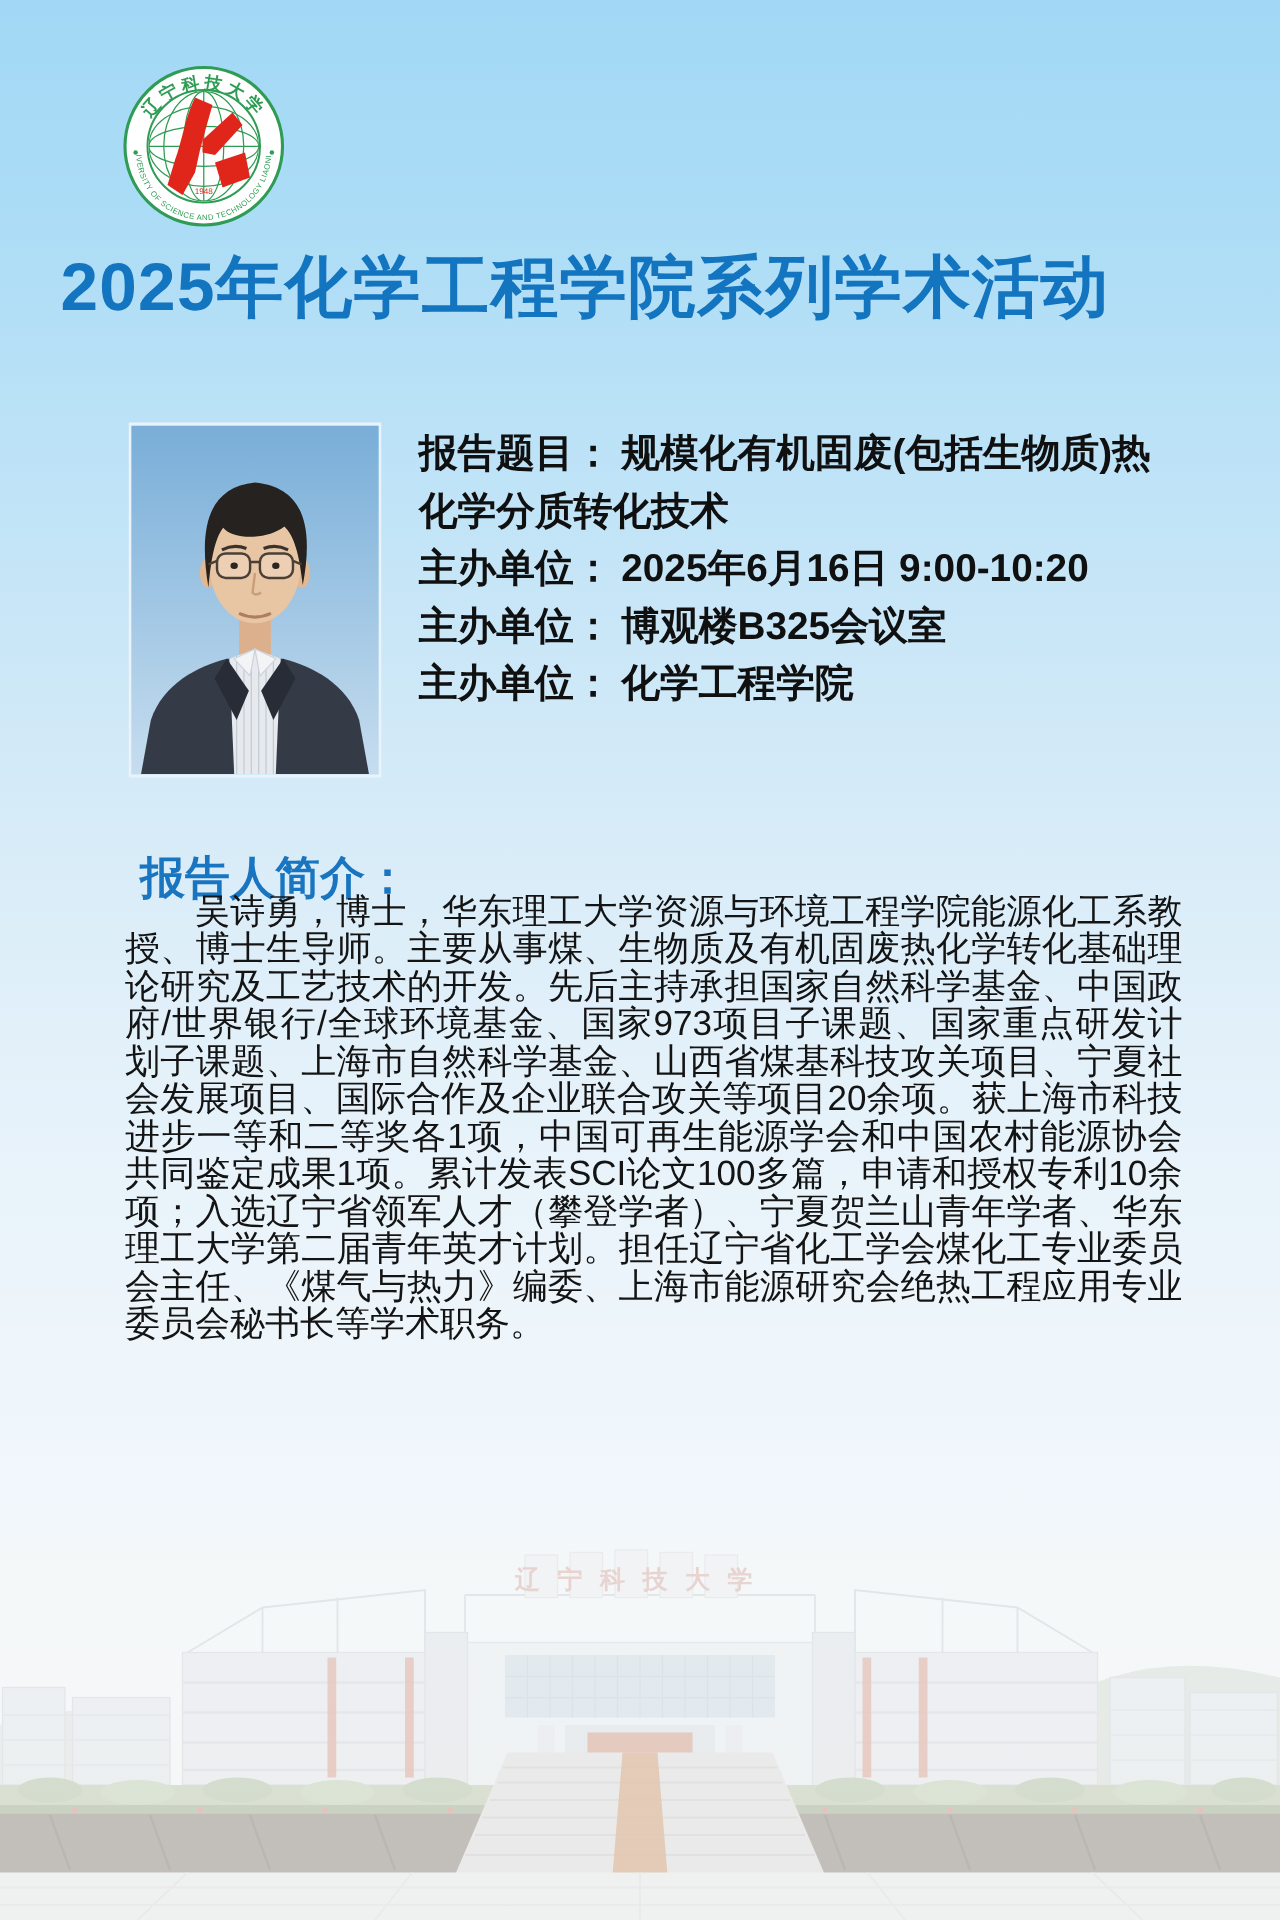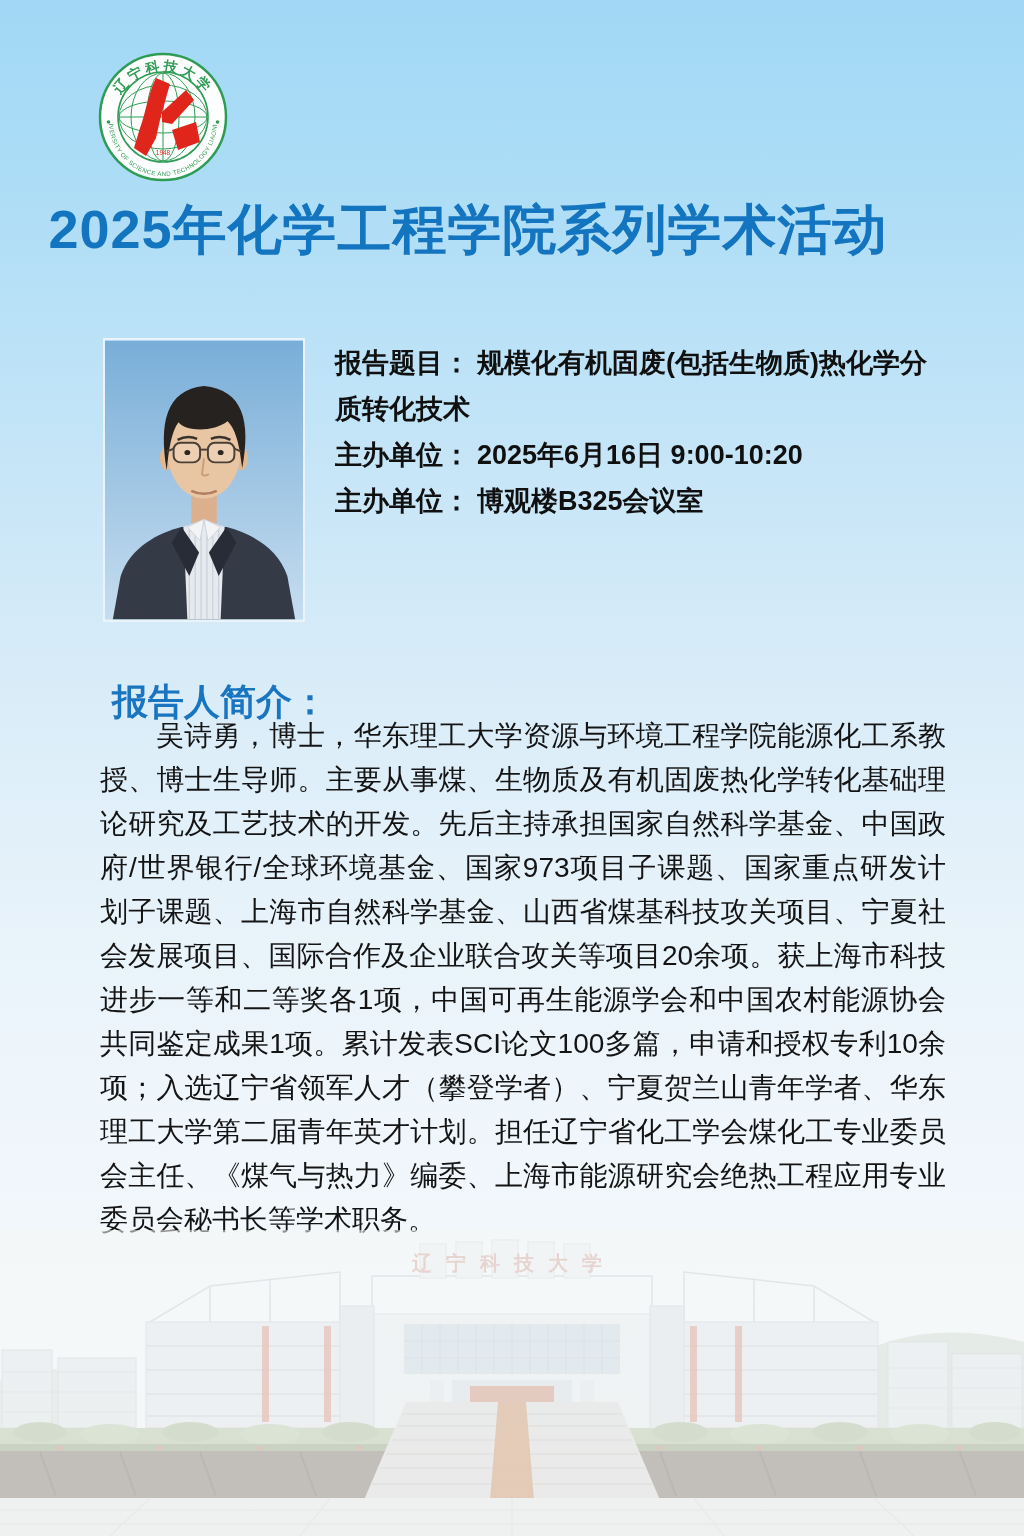--- a/index.html
+++ b/index.html
@@ -13,31 +13,31 @@
   .logo-top-text{font-size:14px;font-weight:bold;letter-spacing:3px;}
   .logo-bottom-text{font-size:6.2px;letter-spacing:0.4px;}
   .title{
     position:absolute;left:0;top:194px;width:936px;text-align:center;
     font-size:54px;font-weight:bold;color:#1374bf;letter-spacing:1px;margin:0;
   }
   .photo{position:absolute;left:103px;top:338px;width:202px;height:284px;border:2px solid #e9f3f9;box-sizing:border-box;}
   .photo svg{display:block;width:100%;height:100%;}
   .details{
     position:absolute;left:335px;top:340px;width:614px;
-    font-size:27px;font-weight:bold;line-height:46px;color:#101010;
+    font-size:31px;font-weight:bold;line-height:46px;color:#101010;
   }
   .details p{margin:0;}
   .details .lbl{margin-right:7px;}
   .bio-heading{
     position:absolute;left:100px;top:666px;margin:12px;
     font-size:36px;font-weight:bold;color:#1a75c0;
   }
   .bio-text{
     position:absolute;left:100px;top:714px;width:846px;margin:0;
-    font-size:28px;line-height:44px;color:#141414;
+    font-size:28px;line-height:30px;color:#141414;
     text-align:justify;text-indent:2em;
   }
   .campus{position:absolute;left:0;bottom:0;width:1024px;height:306px;}
   .campus svg{display:block;width:100%;height:100%;}
   .campus-sign{font-size:20px;font-weight:bold;letter-spacing:14px;}
 </style>
 </head>
 <body>
 
 <div class="poster">
@@ -122,20 +122,21 @@
       <ellipse cx="118" cy="114" rx="3" ry="2.6" fill="#2c2620"></ellipse>
       <path d="M101,120 L99,136 Q101,139 106,136" stroke="#c99e78" stroke-width="2" fill="none"></path>
       <path d="M88,153 Q101,159 114,153" stroke="#b07d63" stroke-width="2.5" fill="none"></path>
     </svg>
   </div>
 
   <div class="details">
     <p><span class="lbl">报告题目：</span><span>规模化有机固废(包括生物质)热化学分质转化技术</span></p>
     <p><span class="lbl">主办单位：</span><span>2025年6月16日 9:00-10:20</span></p>
     <p><span class="lbl">主办单位：</span><span>博观楼B325会议室</span></p>
+    <p><span class="lbl">主办单位：</span><span>化学工程学院</span></p>
   </div>
 
   <h2 class="bio-heading">报告人简介：</h2>
   <p class="bio-text">吴诗勇，博士，华东理工大学资源与环境工程学院能源化工系教授、博士生导师。主要从事煤、生物质及有机固废热化学转化基础理论研究及工艺技术的开发。先后主持承担国家自然科学基金、中国政府/世界银行/全球环境基金、国家973项目子课题、国家重点研发计划子课题、上海市自然科学基金、山西省煤基科技攻关项目、宁夏社会发展项目、国际合作及企业联合攻关等项目20余项。获上海市科技进步一等和二等奖各1项，中国可再生能源学会和中国农村能源协会共同鉴定成果1项。累计发表SCI论文100多篇，申请和授权专利10余项；入选辽宁省领军人才（攀登学者）、宁夏贺兰山青年学者、华东理工大学第二届青年英才计划。担任辽宁省化工学会煤化工专业委员会主任、《煤气与热力》编委、上海市能源研究会绝热工程应用专业委员会秘书长等学术职务。</p>
 
   <div class="campus">
     <svg viewBox="0 0 1024 306">
       <rect x="0" y="0" width="1024" height="306" fill="#f6f7f6" opacity="0.55"></rect>
       <g opacity="0.42">
 

